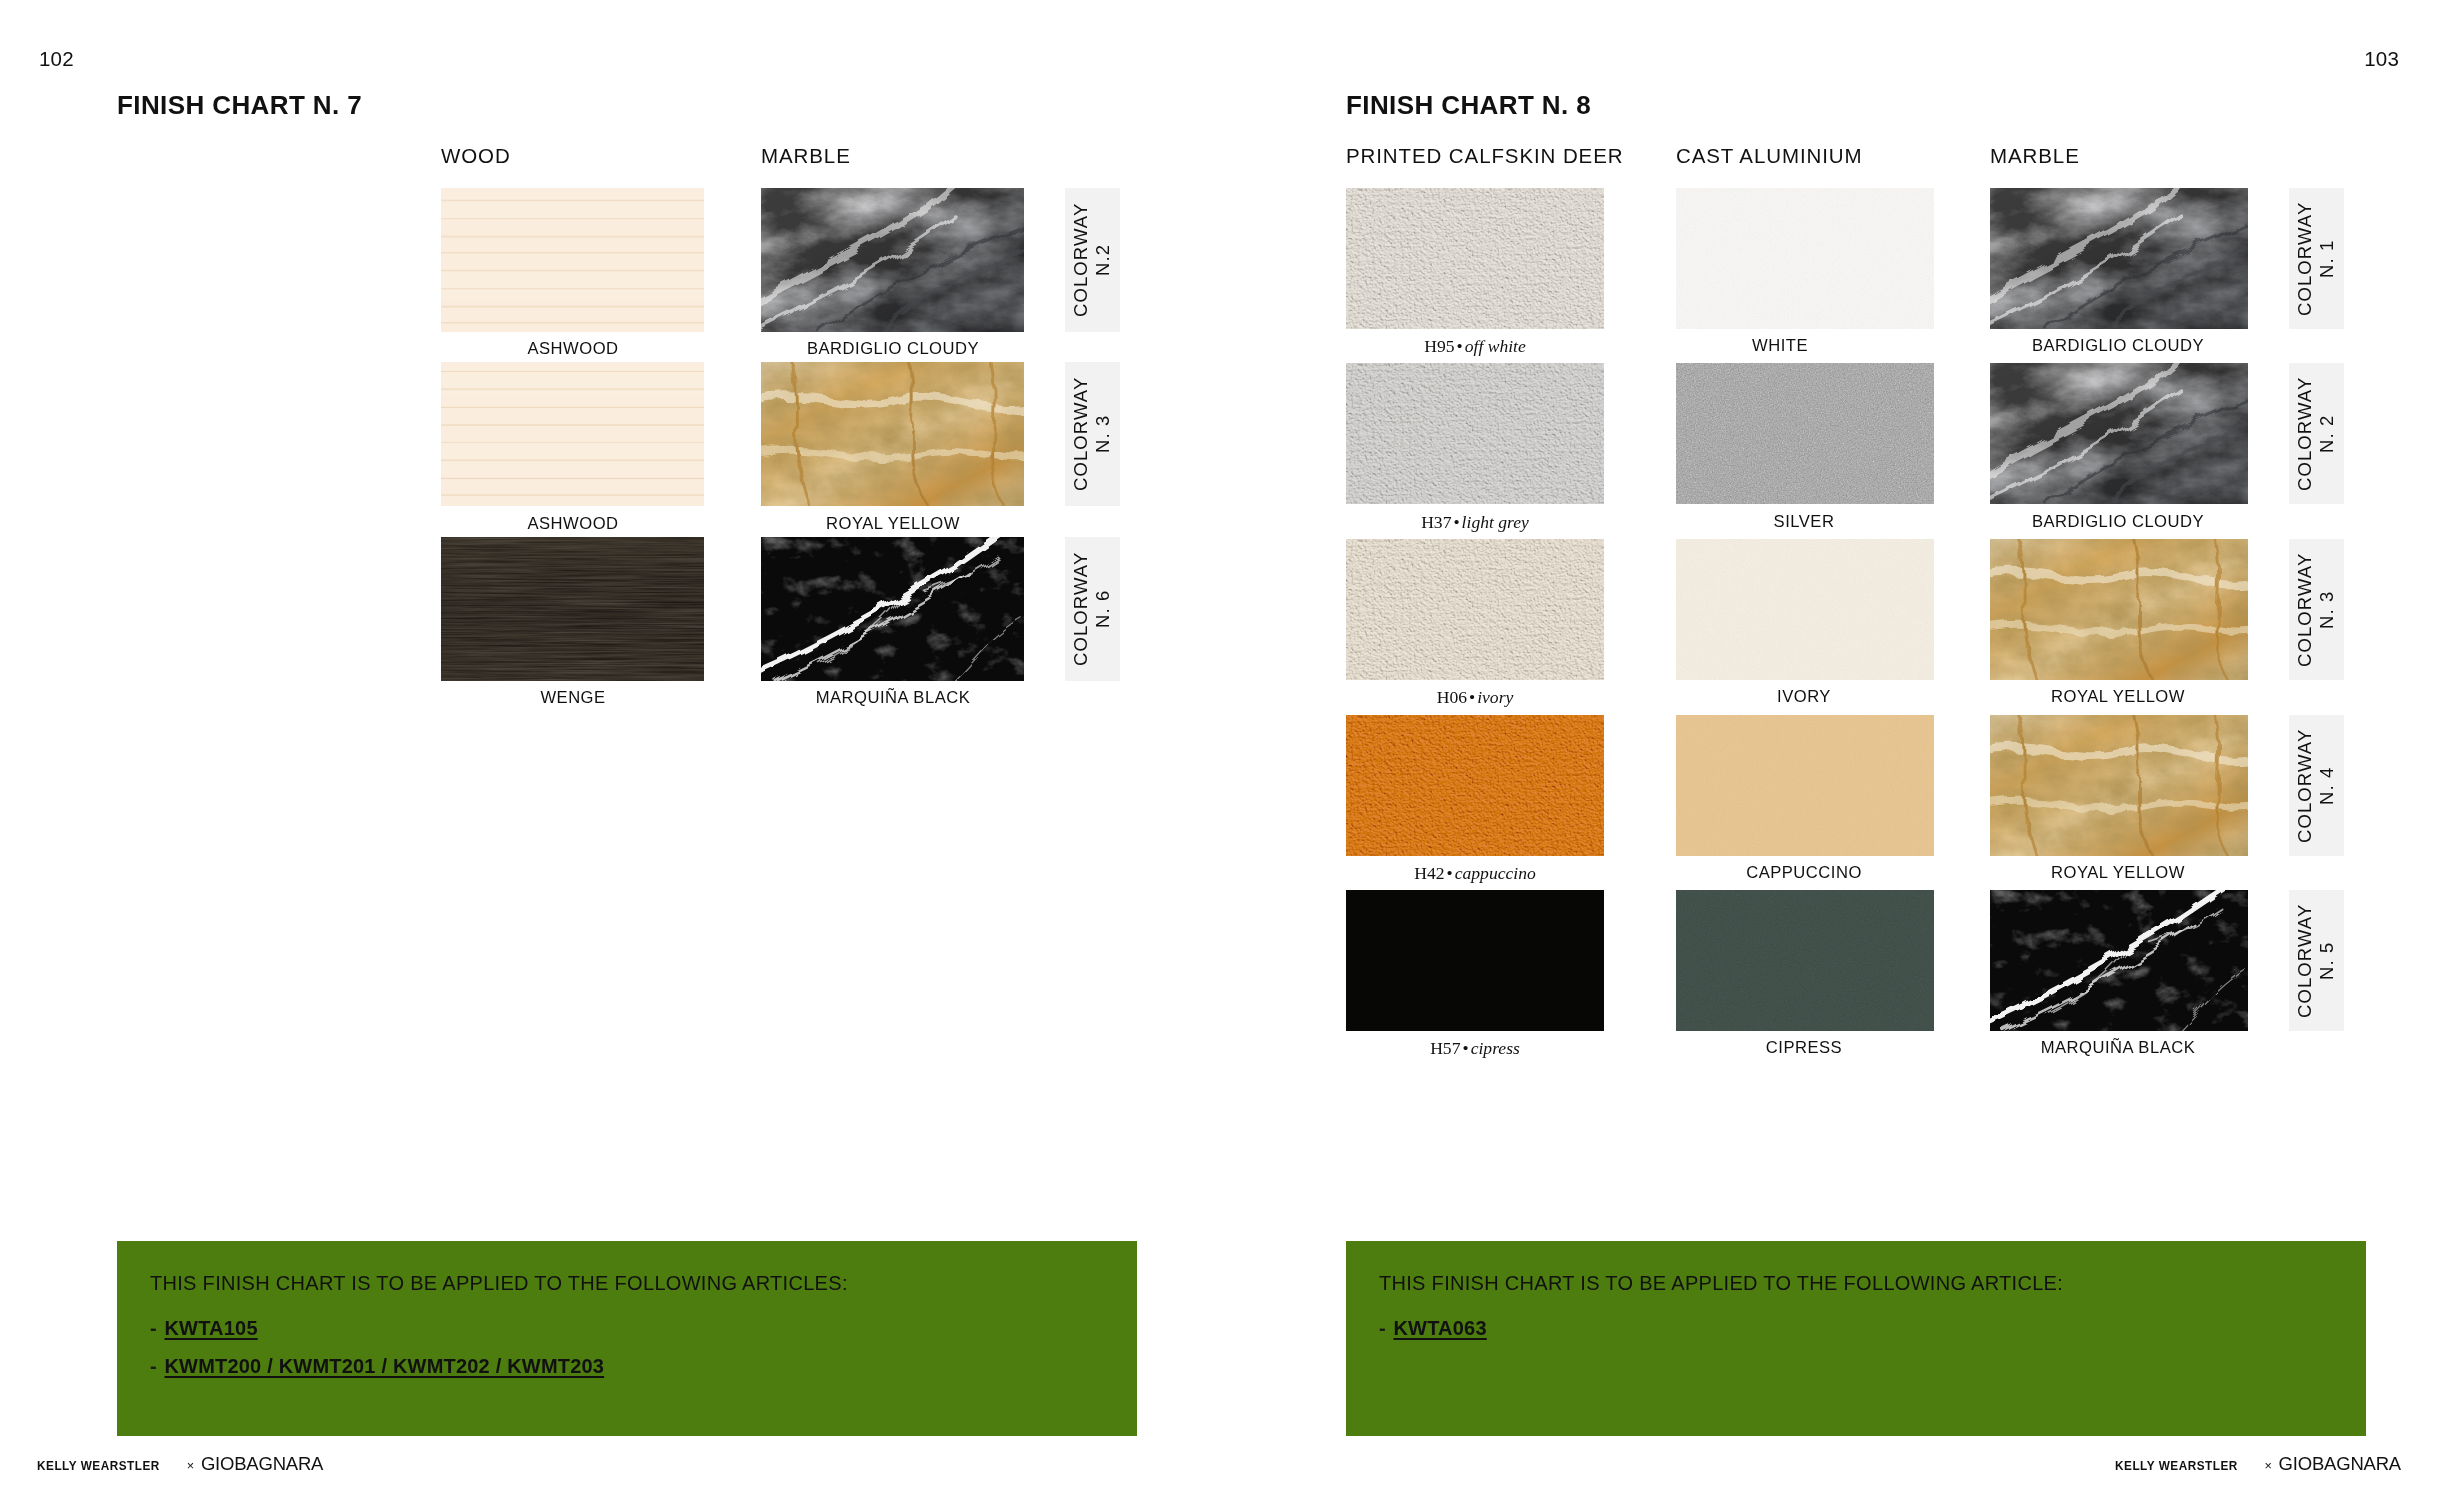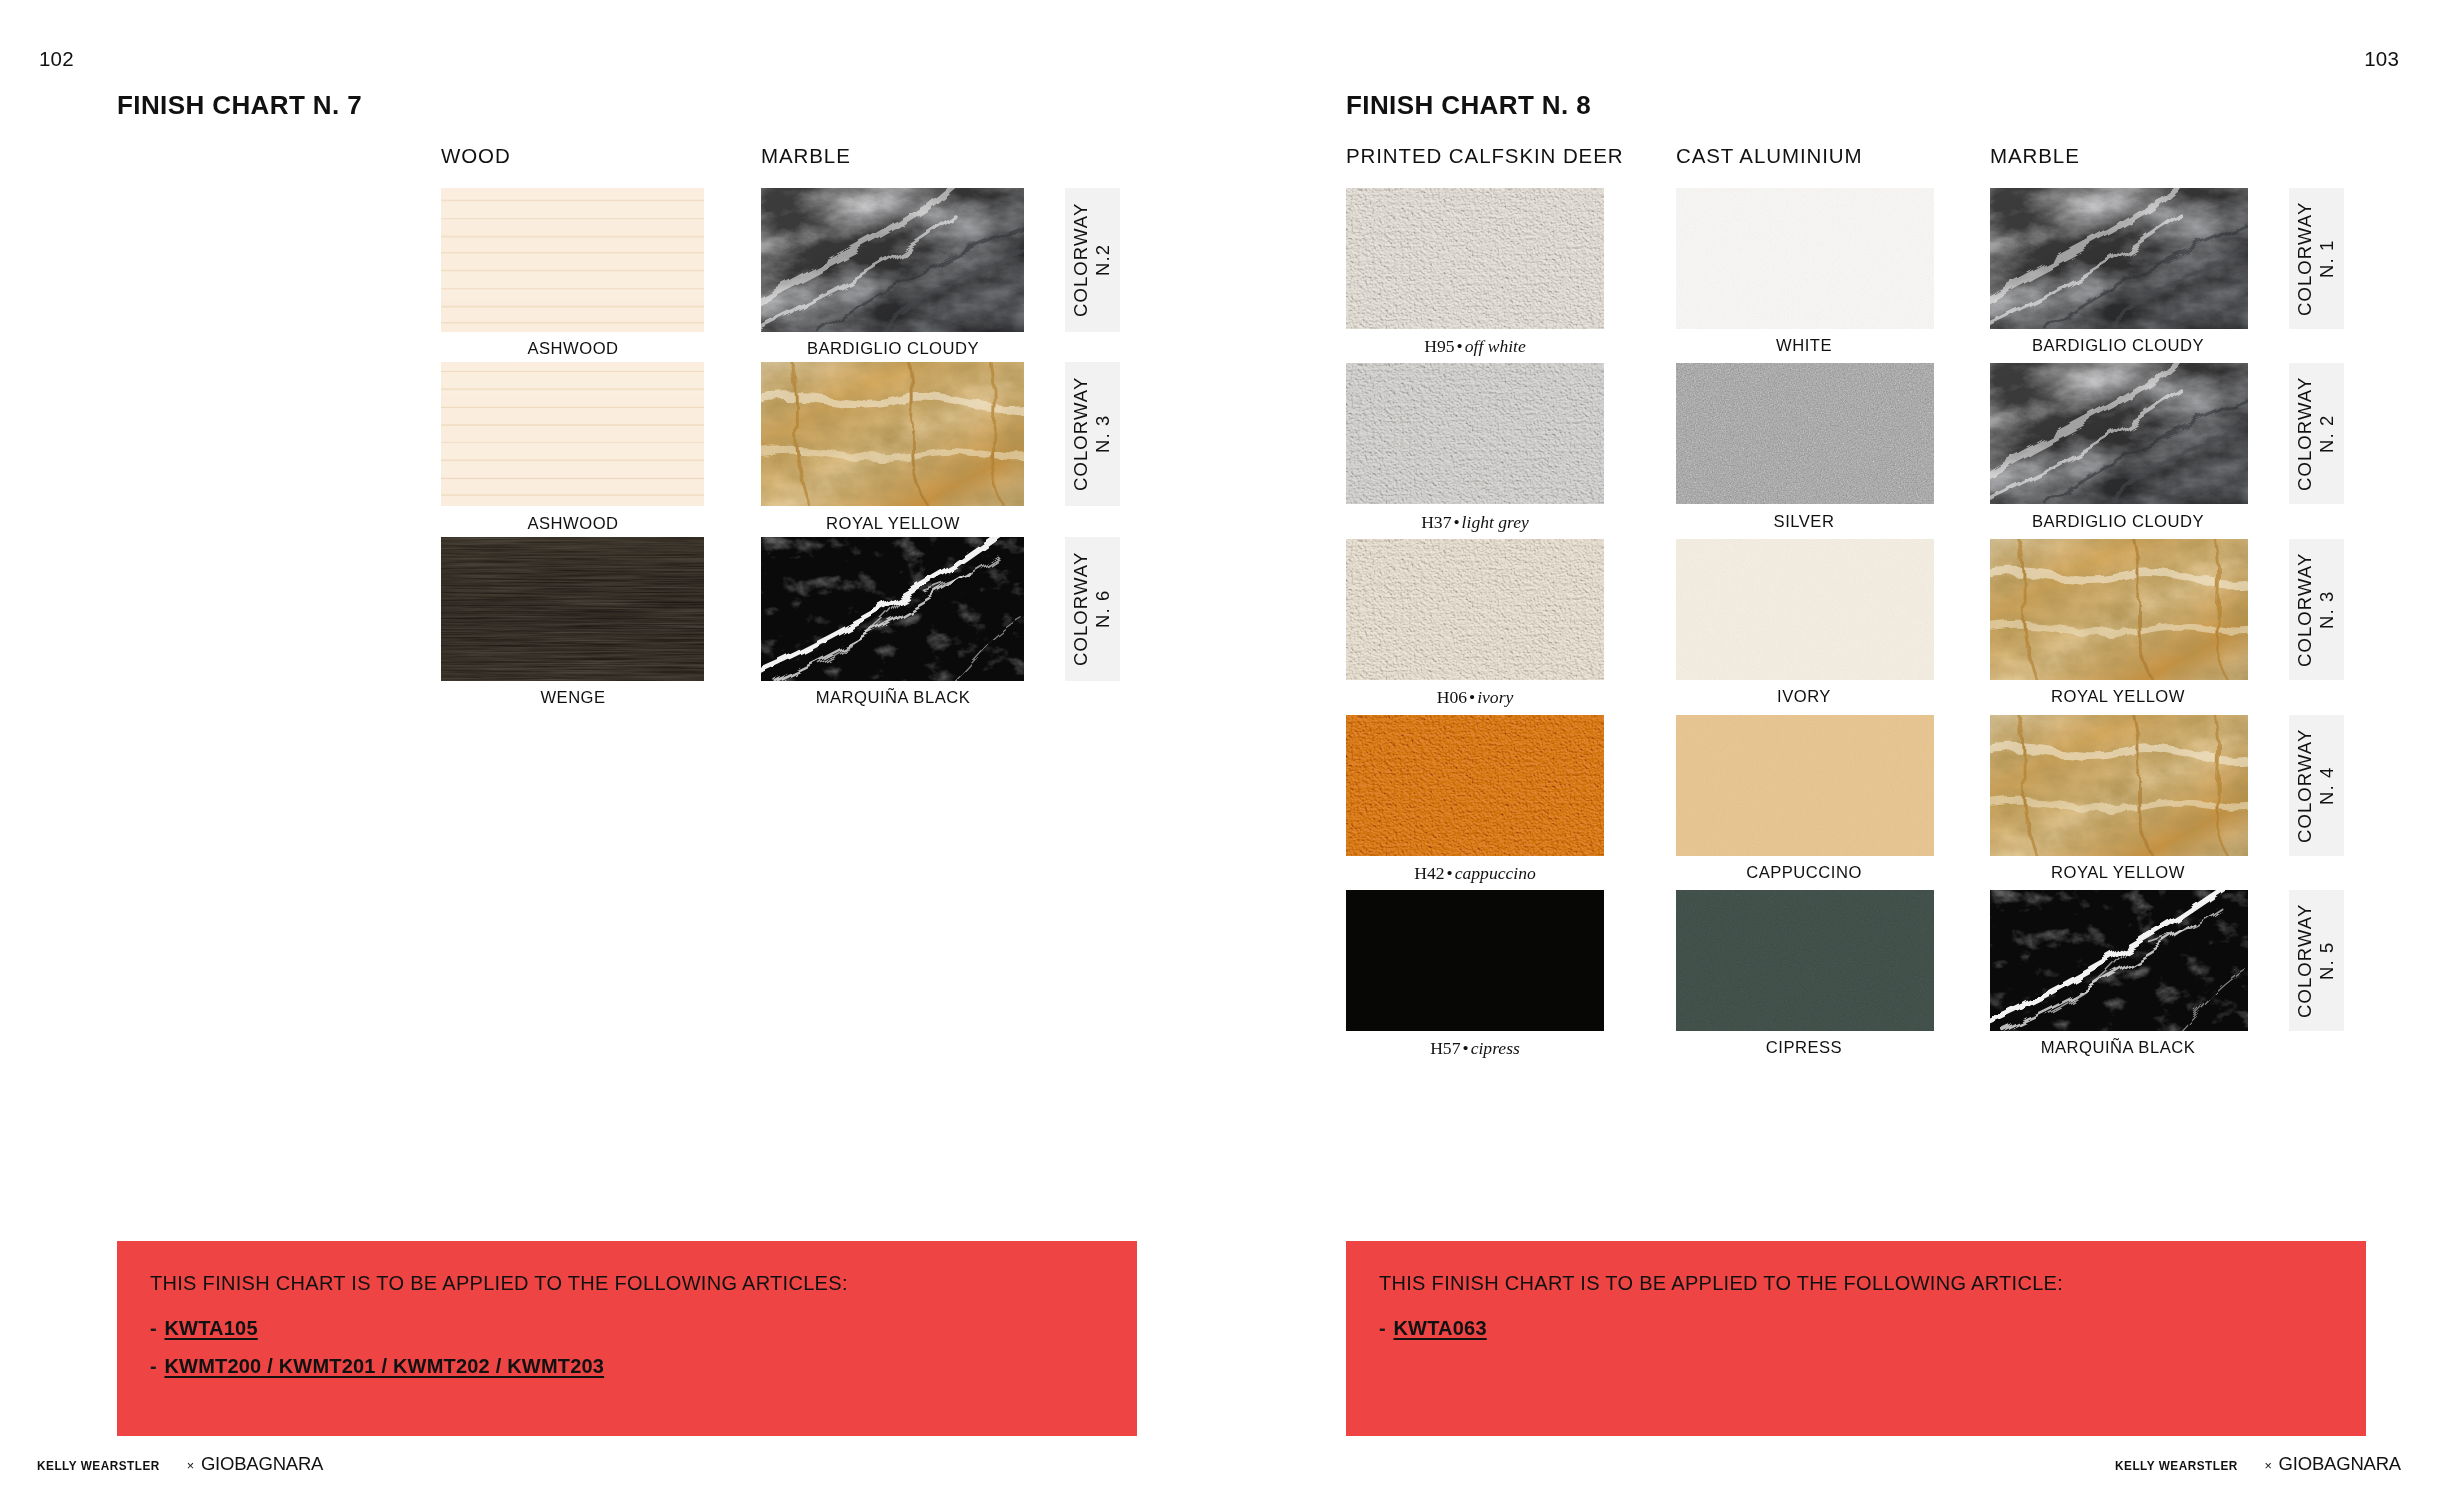--- a/index.html
+++ b/index.html
@@ -54,21 +54,21 @@
   .cw span{
     display:block;
     transform:rotate(-90deg);
     white-space:nowrap;text-align:center;
     font-size:18.5px;letter-spacing:1.1px;line-height:1.18;
     color:#111;
   }
 
   
   .note{
-    position:absolute;background:#ef4444;
+    position:absolute;background:#4d7c0f;
   }
   .note-inner{padding:31px 33px;}
   .note-head{
     font-size:20px;letter-spacing:0.3px;color:#111;margin:0 0 21.5px 0;
     white-space:nowrap;
   }
   .note-item{margin:0 0 15.6px 0;}
   .note-item:last-child{margin-bottom:0;}
   .note-code{
     font-size:20px;letter-spacing:0.2px;font-weight:700;color:#111;
@@ -378,21 +378,21 @@
     </div>
 
     <div class="cell" style="left:330px;top:44px;width:258px;height:141px">
       <div class="swatch">
         <svg viewBox="0 0 265 145" preserveAspectRatio="none">
           <rect width="265" height="145" fill="#f8f7f5"></rect>
           <rect width="265" height="145" fill="#b8b6b2" filter="url(#fxMetal)" opacity=".7"></rect>
         </svg>
       </div>
     </div>
-    <div class="cap" style="left:458px;top:192px">WHITE</div>
+    <div class="cap" style="left:434px;top:192px">WHITE</div>
 
     <div class="cell" style="left:644px;top:44px;width:258px;height:141px">
       <div class="swatch">
         <svg viewBox="0 0 265 145" preserveAspectRatio="none">
           <rect width="265" height="145" fill="url(#gBardiglio)"></rect>
           <rect width="265" height="145" fill="#555" filter="url(#fxBardiglio)" opacity=".75"></rect>
           <g filter="url(#fxVeinWarp)" opacity=".55" stroke-linecap="round" fill="none">
             <path d="M-10 118 C 58 78 108 58 166 20 L 196 -5" stroke="#fafafa" stroke-width="7"></path>
             <path d="M-10 145 C 68 108 128 78 196 28" stroke="#ffffff" stroke-width="4"></path>
             <path d="M58 145 C 118 102 166 78 275 34" stroke="#2f3136" stroke-width="3"></path>

